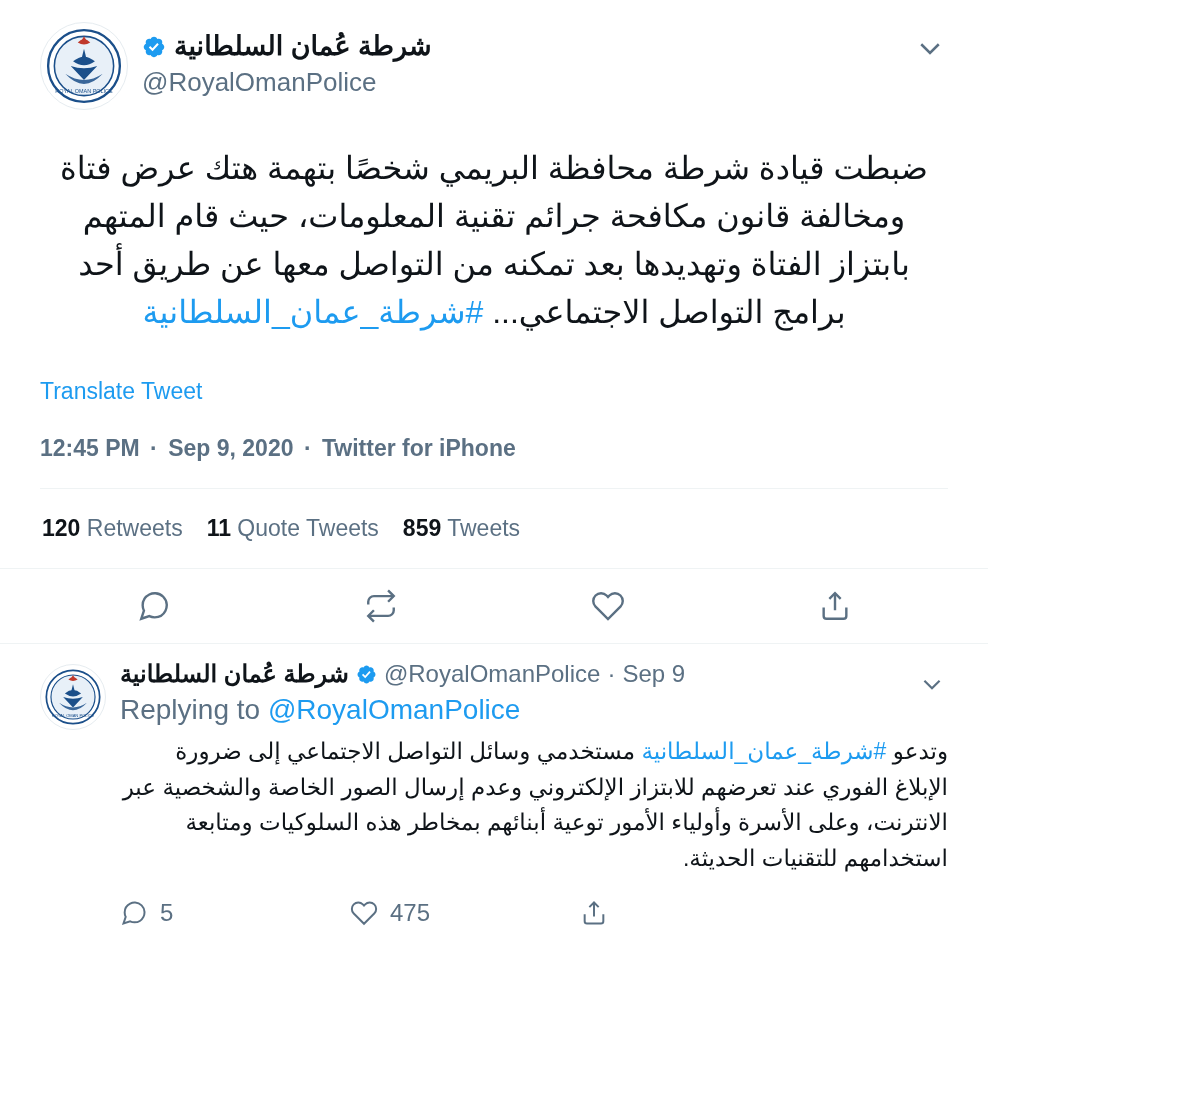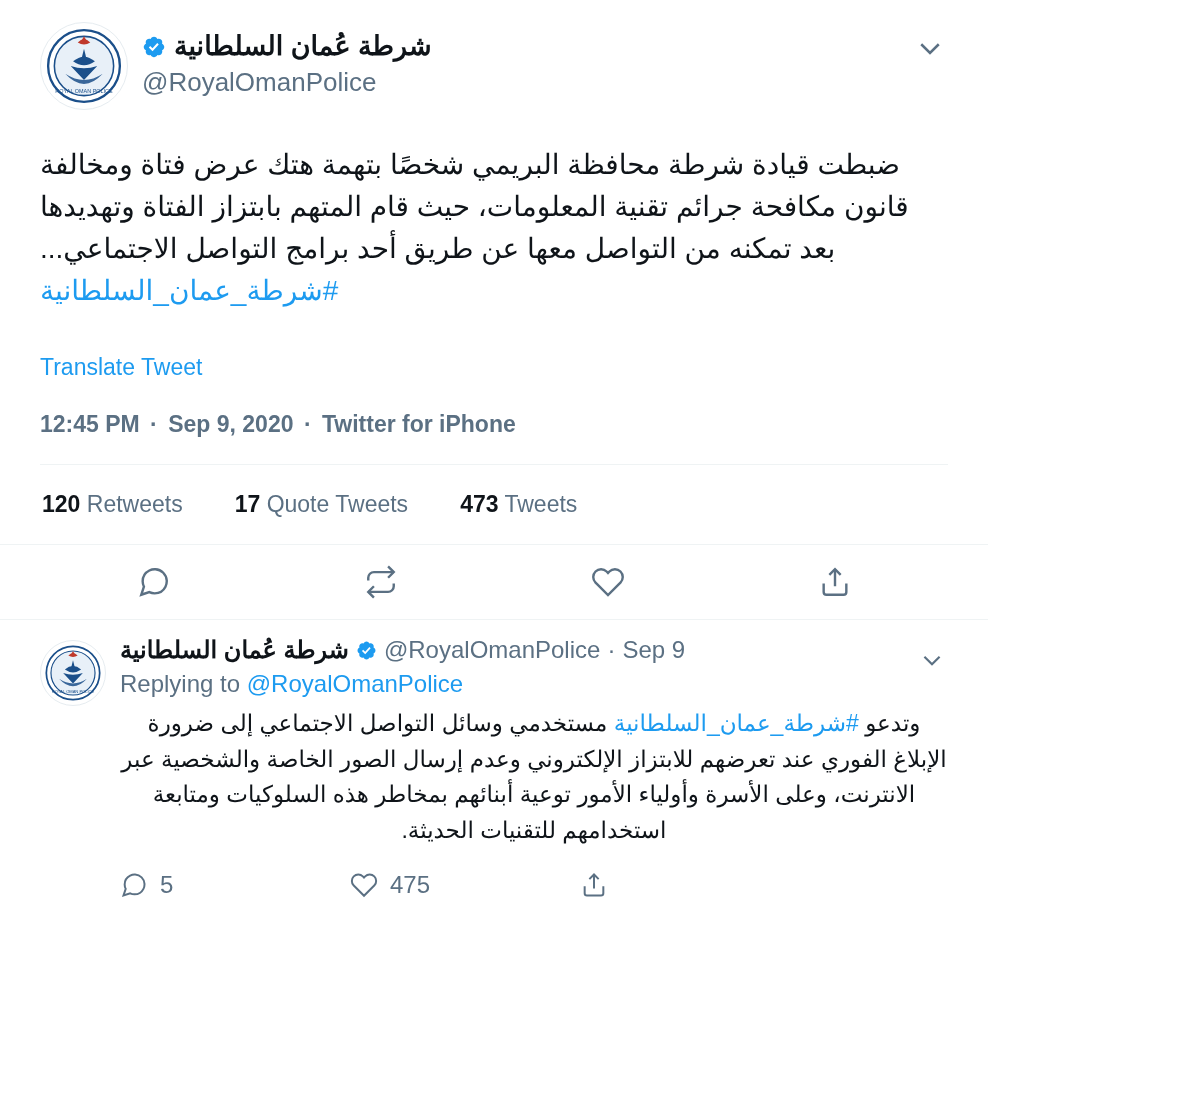--- a/index.html
+++ b/index.html
@@ -77,22 +77,22 @@
     position: absolute;
     right: 0; top: 14px;
     width: 36px; height: 36px;
     display: flex; align-items: center; justify-content: center;
     color: #5b7083;
     cursor: pointer;
   }
 
   .tweet-text {
     direction: rtl;
-    text-align: left;
-    font-size: 28px;
+    text-align: center;
+    font-size: 32px;
     line-height: 1.5;
     color: #0f1419;
     margin: 34px 0 0 0;
     font-weight: 500;
   }
   .tweet-text .hashtag { color: #1d9bf0; }
 
   .translate {
     margin-top: 42px;
     font-size: 23px;
@@ -107,21 +107,21 @@
   }
   .meta .dot { padding: 0 4px; }
   .meta .src { color: #5b7083; }
 
   .divider {
     border-top: 1px solid #eff3f4;
     margin: 26px 0 0 0;
   }
   .stats {
     display: flex;
-    gap: 52px;
+    gap: 24px;
     padding: 26px 2px 26px 2px;
     font-size: 23px;
     color: #5b7083;
   }
   .stats b { color: #0f1419; font-weight: bold; }
   .actions {
     display: flex;
     justify-content: space-around;
     align-items: center;
     padding: 20px 40px 20px 40px;
@@ -155,28 +155,28 @@
     display: flex;
     align-items: center;
     gap: 7px;
     font-size: 24px;
     flex-wrap: wrap;
   }
   .reply-name { font-weight: bold; color: #0f1419; direction: rtl; }
   .reply-handle, .reply-date { color: #5b7083; }
   .verified-sm { width: 21px; height: 21px; flex: 0 0 21px; color: #1d9bf0; }
   .replying {
-    font-size: 24px;
+    font-size: 28px;
     color: #5b7083;
     margin-top: 6px;
   }
   .replying .mention { color: #1d9bf0; }
   .reply-text {
     direction: rtl;
-    text-align: center;
+    text-align: right;
     font-size: 23px;
     line-height: 1.55;
     color: #0f1419;
     margin-top: 8px;
   }
   .reply-text .hashtag { color: #1d9bf0; }
   .reply-actions {
     display: flex;
     align-items: center;
     gap: 0;
@@ -258,25 +258,25 @@
     </div>
 
     <div class="divider"></div>
 
     <div class="stats">
       <div>
         <b>120</b>
         <span>Retweets</span>
       </div>
       <div>
-        <b>17</b>
+        <b>11</b>
         <span>Quote Tweets</span>
       </div>
       <div>
-        <b>473</b>
+        <b>859</b>
         <span>Tweets</span>
       </div>
     </div>
   </div>
 
   <div class="section-sep"></div>
 
   <div class="actions">
     <svg class="act-icon" viewBox="0 0 24 24" fill="none" stroke="currentColor" stroke-width="1.7">
       <path d="M21 11.5a8.38 8.38 0 0 1-.9 3.8 8.5 8.5 0 0 1-7.6 4.7 8.38 8.38 0 0 1-3.8-.9L3 21l1.9-5.7a8.38 8.38 0 0 1-.9-3.8 8.5 8.5 0 0 1 4.7-7.6 8.38 8.38 0 0 1 3.8-.9h.5a8.48 8.48 0 0 1 8 8v.5z"></path>

